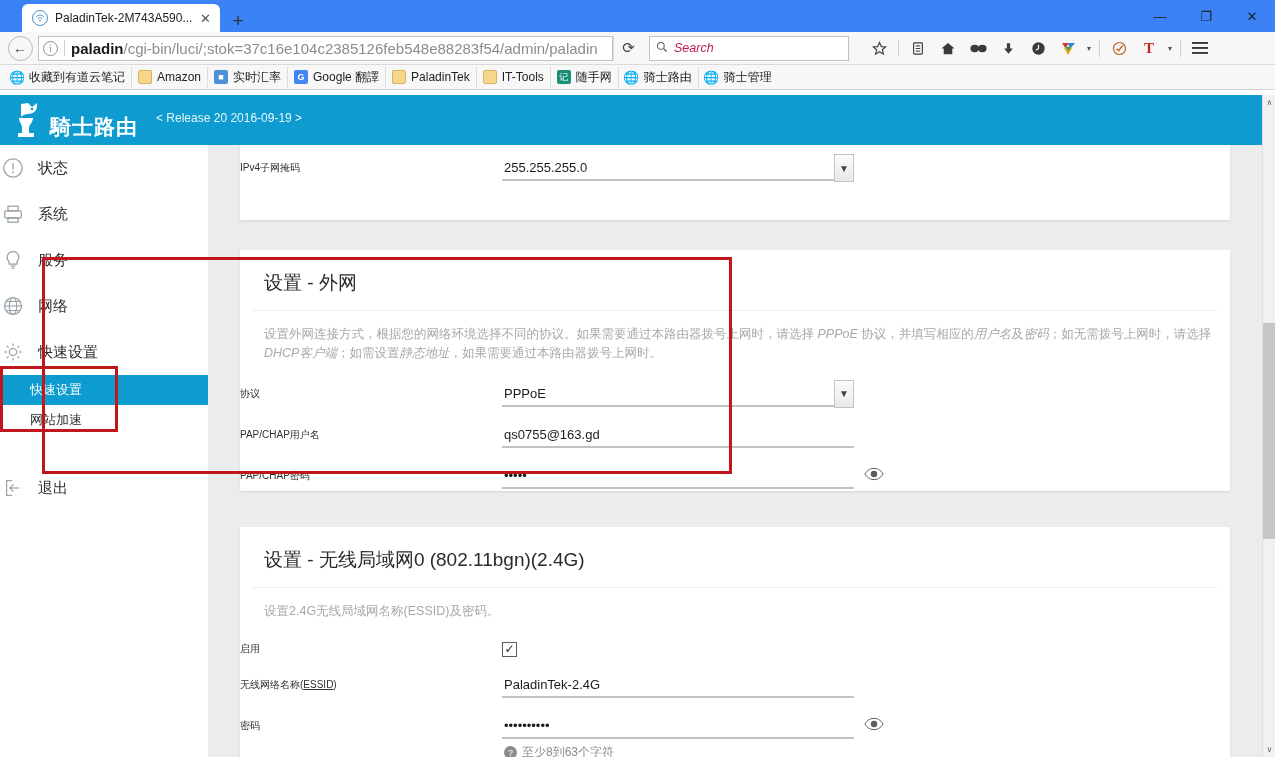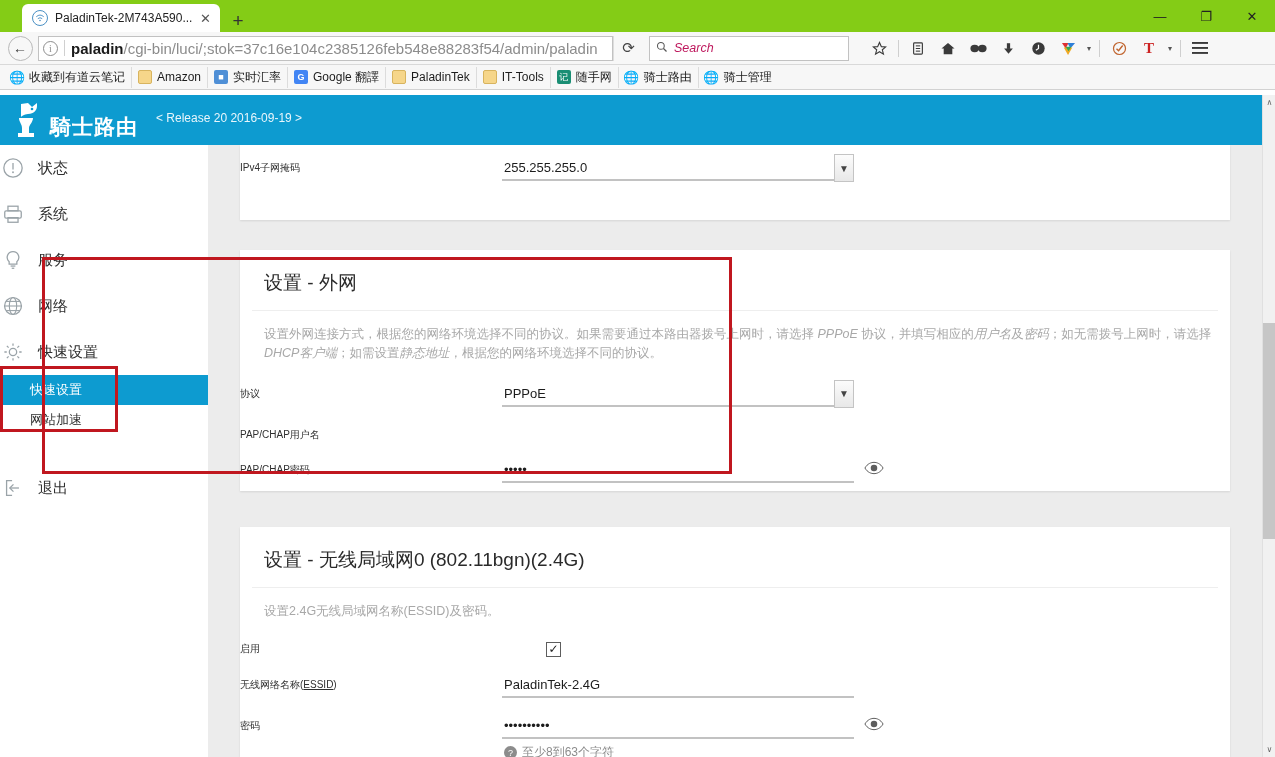--- a/index.html
+++ b/index.html
@@ -7,21 +7,21 @@
     width: 1275px; height: 757px;
     font-family: "Liberation Sans", "DejaVu Sans", sans-serif;
     overflow: hidden;
     background: #ffffff;
   }
 
   
   .browser { width: 1275px; height: 757px; position: relative; }
 
   .titlebar {
-    height: 32px; background: #84cc16; position: relative;
+    height: 32px; background: #3b82f6; position: relative;
     display: flex; align-items: flex-end;
   }
   .tab {
     margin-left: 22px; height: 28px; background: #ffffff;
     border-radius: 6px 6px 0 0; display: flex; align-items: center;
     padding: 0 8px 0 10px; min-width: 190px; max-width: 200px;
     position: relative; z-index: 2;
   }
   .tab-favicon {
     width: 16px; height: 16px; border-radius: 50%;
@@ -494,34 +494,37 @@
               <span class="sel-btn">▼</span>
             </div>
           </div>
         </div>
       </div>
 
       <div style="height:30px"></div>
 
       <div class="card" style="height:241px;">
         <div class="card-title">设置 - 外网</div>
-        <div class="card-desc"><span>设置外网连接方式，根据您的网络环境选择不同的协议。如果需要通过本路由器拨号上网时，请选择 </span><i>PPPoE</i><span> 协议，并填写相应的</span><i>用户名</i><span>及</span><i>密码</i><span>；如无需拨号上网时，请选择</span><i>DHCP客户端</i><span>；如需设置</span><i>静态地址</i><span>，根据您的网络环境选择不同的协议。</span></div>
+        <div class="card-desc"><span>设置外网连接方式，根据您的网络环境选择不同的协议。如果需要通过本路由器拨号上网时，请选择 </span><i>PPPoE</i><span> 协议，并填写相应的</span><i>用户名</i><span>及</span><i>密码</i><span>；如无需拨号上网时，请选择</span><i>DHCP客户端</i><span>；如需设置</span><i>静态地址</i><span>，如果需要通过本路由器拨号上网时。</span></div>
 
         <div class="form-row" style="padding-top:14px;">
           <div class="f-label">协议</div>
           <div class="f-field">
             <div class="select-wrap">
               <input class="uline" value="PPPoE" style="">
               <span class="sel-btn">▼</span>
             </div>
           </div>
         </div>
 
         <div class="form-row">
           <div class="f-label">PAP/CHAP用户名</div>
+          <div class="f-field">
+            <input class="uline" value="qs0755@163.gd" style="">
+          </div>
         </div>
 
         <div class="form-row">
           <div class="f-label">PAP/CHAP密码</div>
           <div class="f-field">
             <input class="uline" value="•••••" style="">
             <span class="eye">
               <svg width="20" height="14" viewBox="0 0 22 14">
                   <path d="M1 7 C4 2 8 0.8 11 0.8 C14 0.8 18 2 21 7 C18 12 14 13.2 11 13.2 C8 13.2 4 12 1 7 Z" fill="none" stroke="#5d5d5d" stroke-width="1.1"></path>
                   <circle cx="11" cy="7" r="3.6" fill="#5d5d5d"></circle>
@@ -530,21 +533,21 @@
           </div>
         </div>
       </div>
 
       <div style="height:36px"></div>
 
       <div class="card" style="height:230px;">
         <div class="card-title">设置 - 无线局域网0 (802.11bgn)(2.4G)</div>
         <div class="card-desc">设置2.4G无线局域网名称(ESSID)及密码。</div>
 
-        <div class="form-row" style="padding-top:12px;gap:44px;">
+        <div class="form-row" style="padding-top:12px;">
           <div class="f-label">启用</div>
           <div class="f-field">
             <span class="chkbox">✓</span>
           </div>
         </div>
 
         <div class="form-row">
           <div class="f-label"><span>无线网络名称(</span><a href="#">ESSID</a><span>)</span></div>
           <div class="f-field">
             <input class="uline" value="PaladinTek-2.4G" style="">

